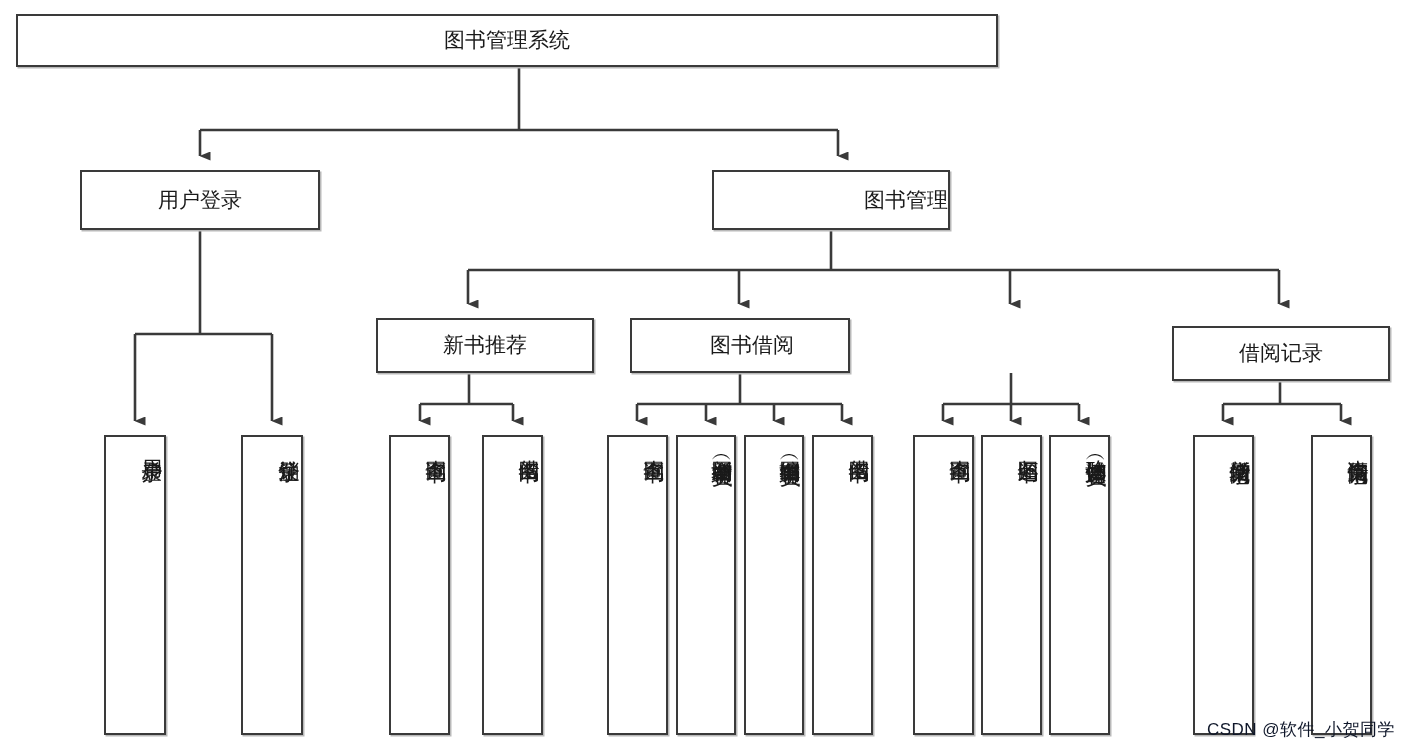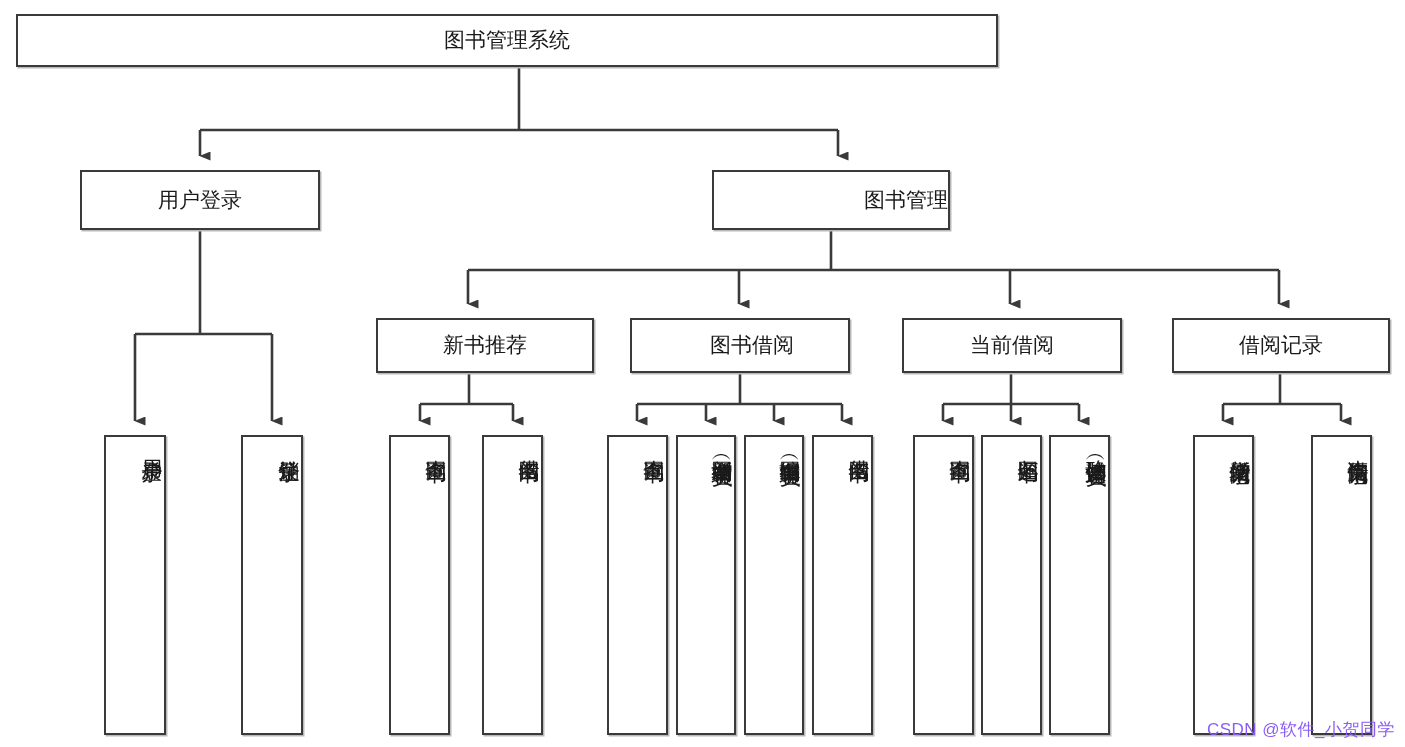--- a/index.html
+++ b/index.html
@@ -55,21 +55,21 @@
     writing-mode: vertical-rl;
     text-orientation: upright;
     display: block;
     white-space: normal;
   }
   #watermark {
     position: absolute;
     right: 10px;
     bottom: 6px;
     font-size: 17px;
-    color: #8b5cf6;
+    color: #0f172a;
     letter-spacing: 0.5px;
     white-space: nowrap;
   }
 </style>
 </head>
 <body>
 
 <div id="canvas">
 
   <svg id="wires" viewBox="0 0 1405 747" xmlns="http://www.w3.org/2000/svg">
@@ -132,24 +132,21 @@
   <div class="node h" style="left:712px; top:170px; width:238px; height:60px;justify-content:flex-end;">
     <span>图书管理</span>
   </div>
 
   <div class="node h" style="left:376px; top:318px; width:218px; height:55px;">
     <span>新书推荐</span>
   </div>
   <div class="node h" style="left:630px; top:318px; width:220px; height:55px;padding-left:24px;">
     <span>图书借阅</span>
   </div>
-  <div class="node h" style="left:902px; top:318px; width:220px; height:55px;">
-    <span>当前借阅</span>
-  </div>
-  <div class="node h" style="left:1172px; top:318px; width:218px; height:55px;">
+  <div class="node h" style="left:1172px; top:326px; width:218px; height:55px;">
     <span>借阅记录</span>
   </div>
 
   <div class="node v" style="left:104px; top:435px; width:62px; height:300px;">
     <span class="vtxt">用户登录</span>
   </div>
   <div class="node v" style="left:241px; top:435px; width:62px; height:300px;">
     <span class="vtxt">注销登录</span>
   </div>
 

